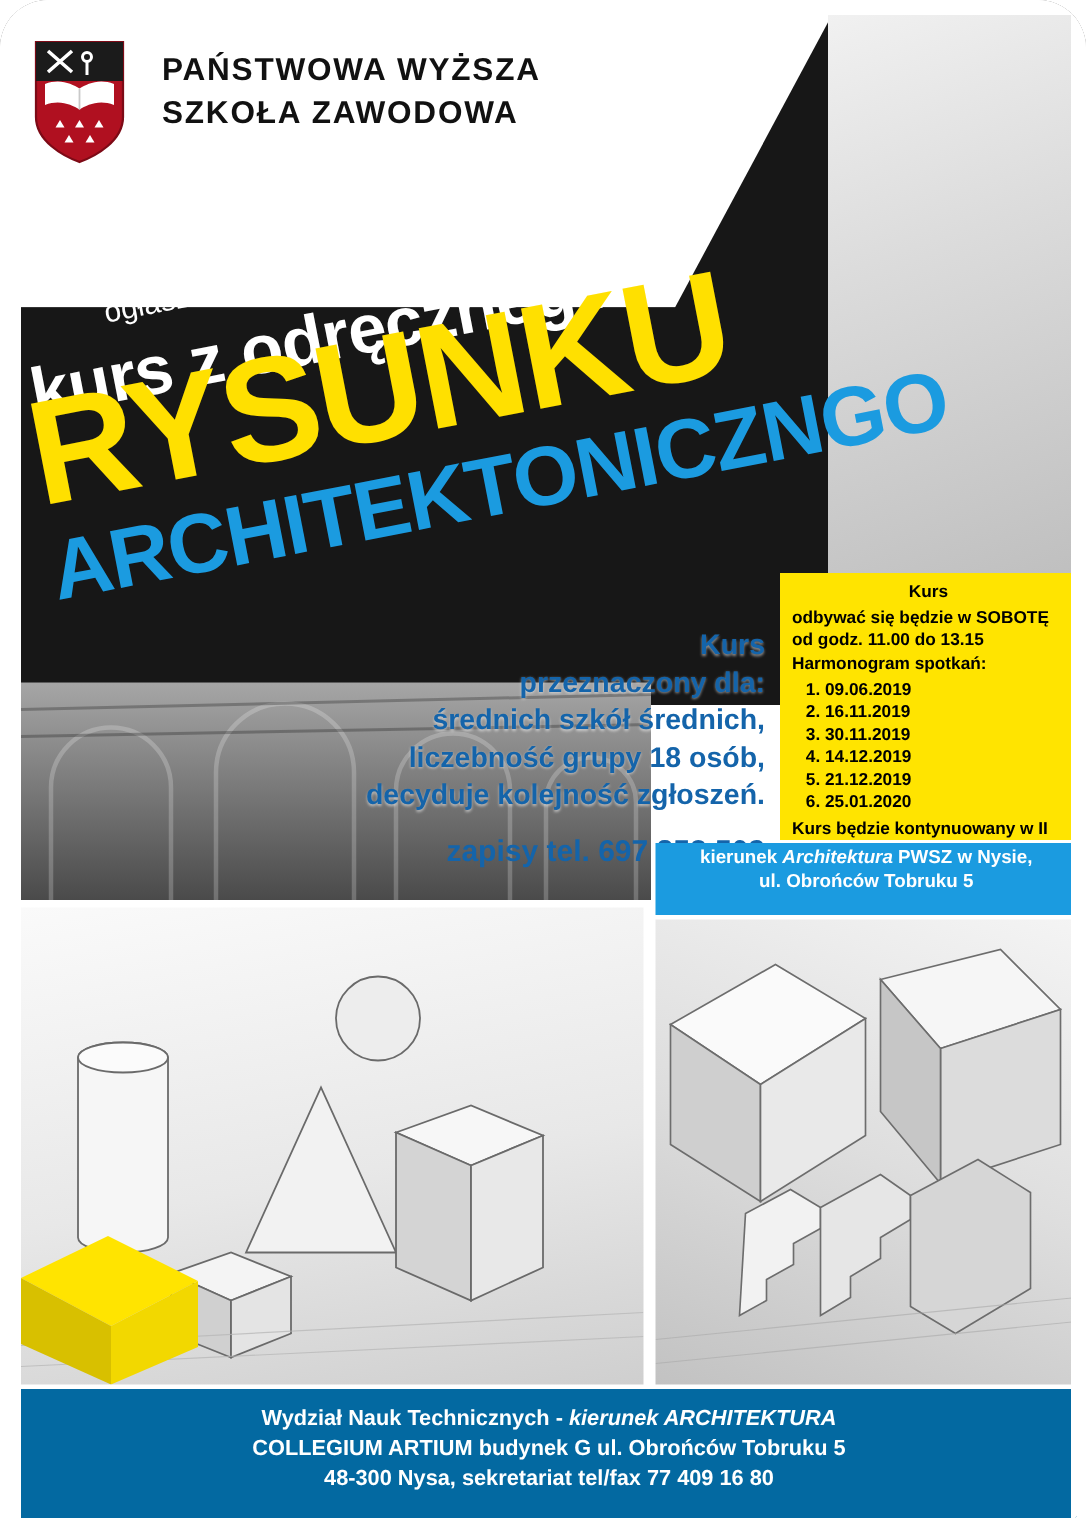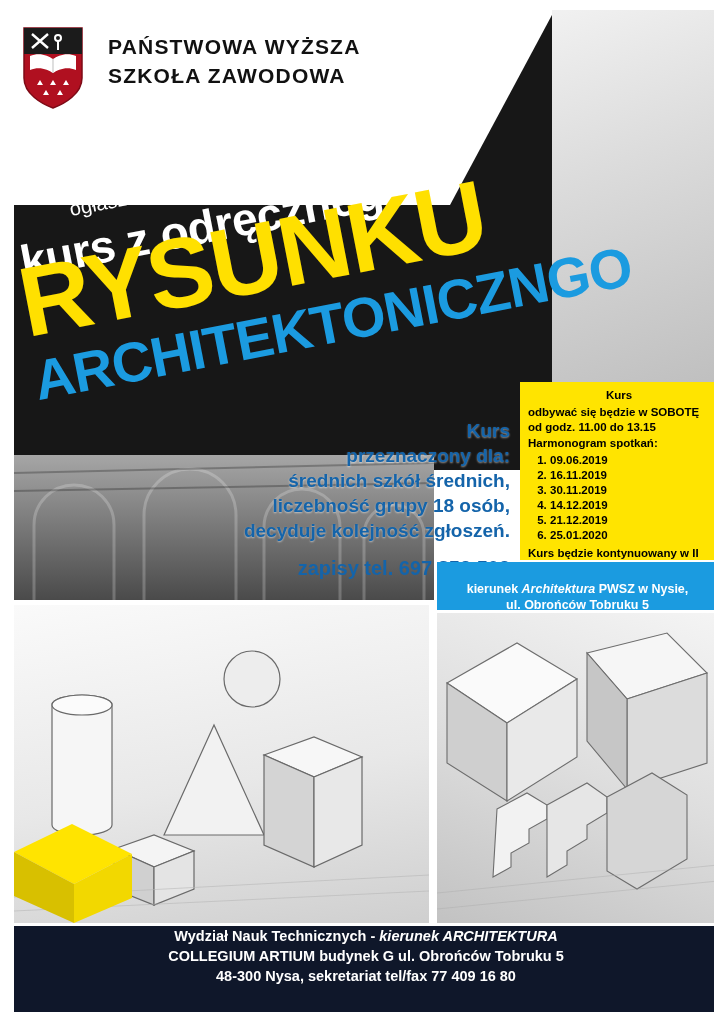--- a/index.html
+++ b/index.html
@@ -9,20 +9,21 @@
   }
   body {
     font-family: "Liberation Sans", sans-serif;
   }
   #poster {
     position: relative;
     width: 724px;
     height: 1024px;
     overflow: hidden;
     background: #ffffff;
+    border-radius: 32px;
   }
 
   
   .top-black {
     position: absolute;
     left: 0; top: 0;
     width: 724px; height: 470px;
     background: #171717;
   }
   .top-white-wedge {
@@ -228,21 +229,21 @@
     position: absolute;
     left: 437px; top: 562px;
     width: 281px; height: 48px;
     background: #1b9be0;
     color: #ffffff;
     z-index: 22;
     font-size: 12.5px;
     font-weight: bold;
     line-height: 15.5px;
     text-align: center;
-    padding-top: 20px;
+    padding-top: 2px;
     box-sizing: border-box;
   }
   .blue-box i { font-style: italic; }
 
   
   .sk-bottom-left {
     position: absolute;
     left: 14px; top: 605px;
     width: 415px; height: 318px;
     background: linear-gradient(170deg, #fafafa 0%, #e8e8e8 55%, #cfcfcf 100%);
@@ -262,27 +263,28 @@
     left: 14px; top: 818px;
     width: 125px; height: 105px;
     z-index: 10;
   }
 
   
   .red-footer {
     position: absolute;
     left: 14px; top: 926px;
     width: 704px; height: 86px;
-    background: #0f172a;
+    background: #0369a1;
     z-index: 25;
     color: #ffffff;
     text-align: center;
     font-weight: bold;
     font-size: 14.5px;
     line-height: 20px;
+    padding-top: 10px;
     box-sizing: border-box;
   }
   .red-footer i { font-style: italic; }
 
   .blk { display: block; }
 </style>
 </head>
 <body>
 
 <div id="poster">

